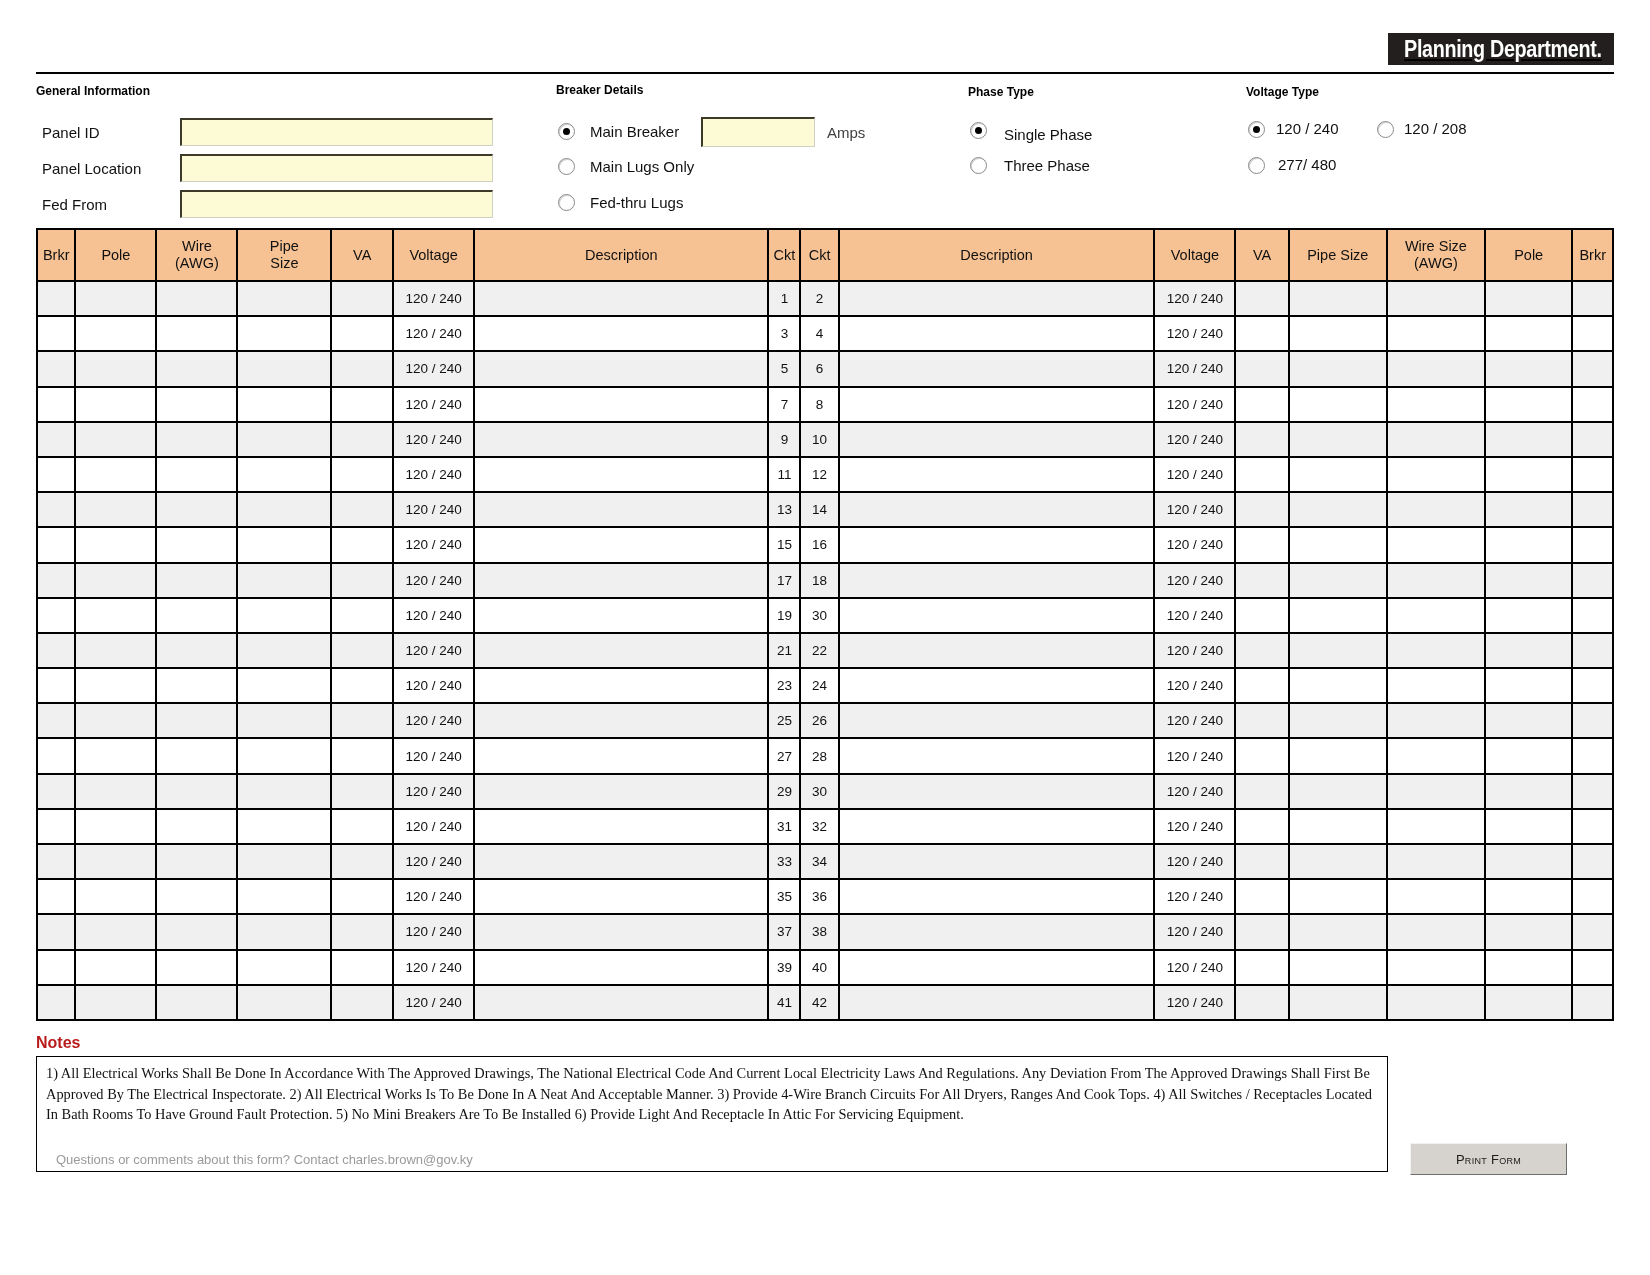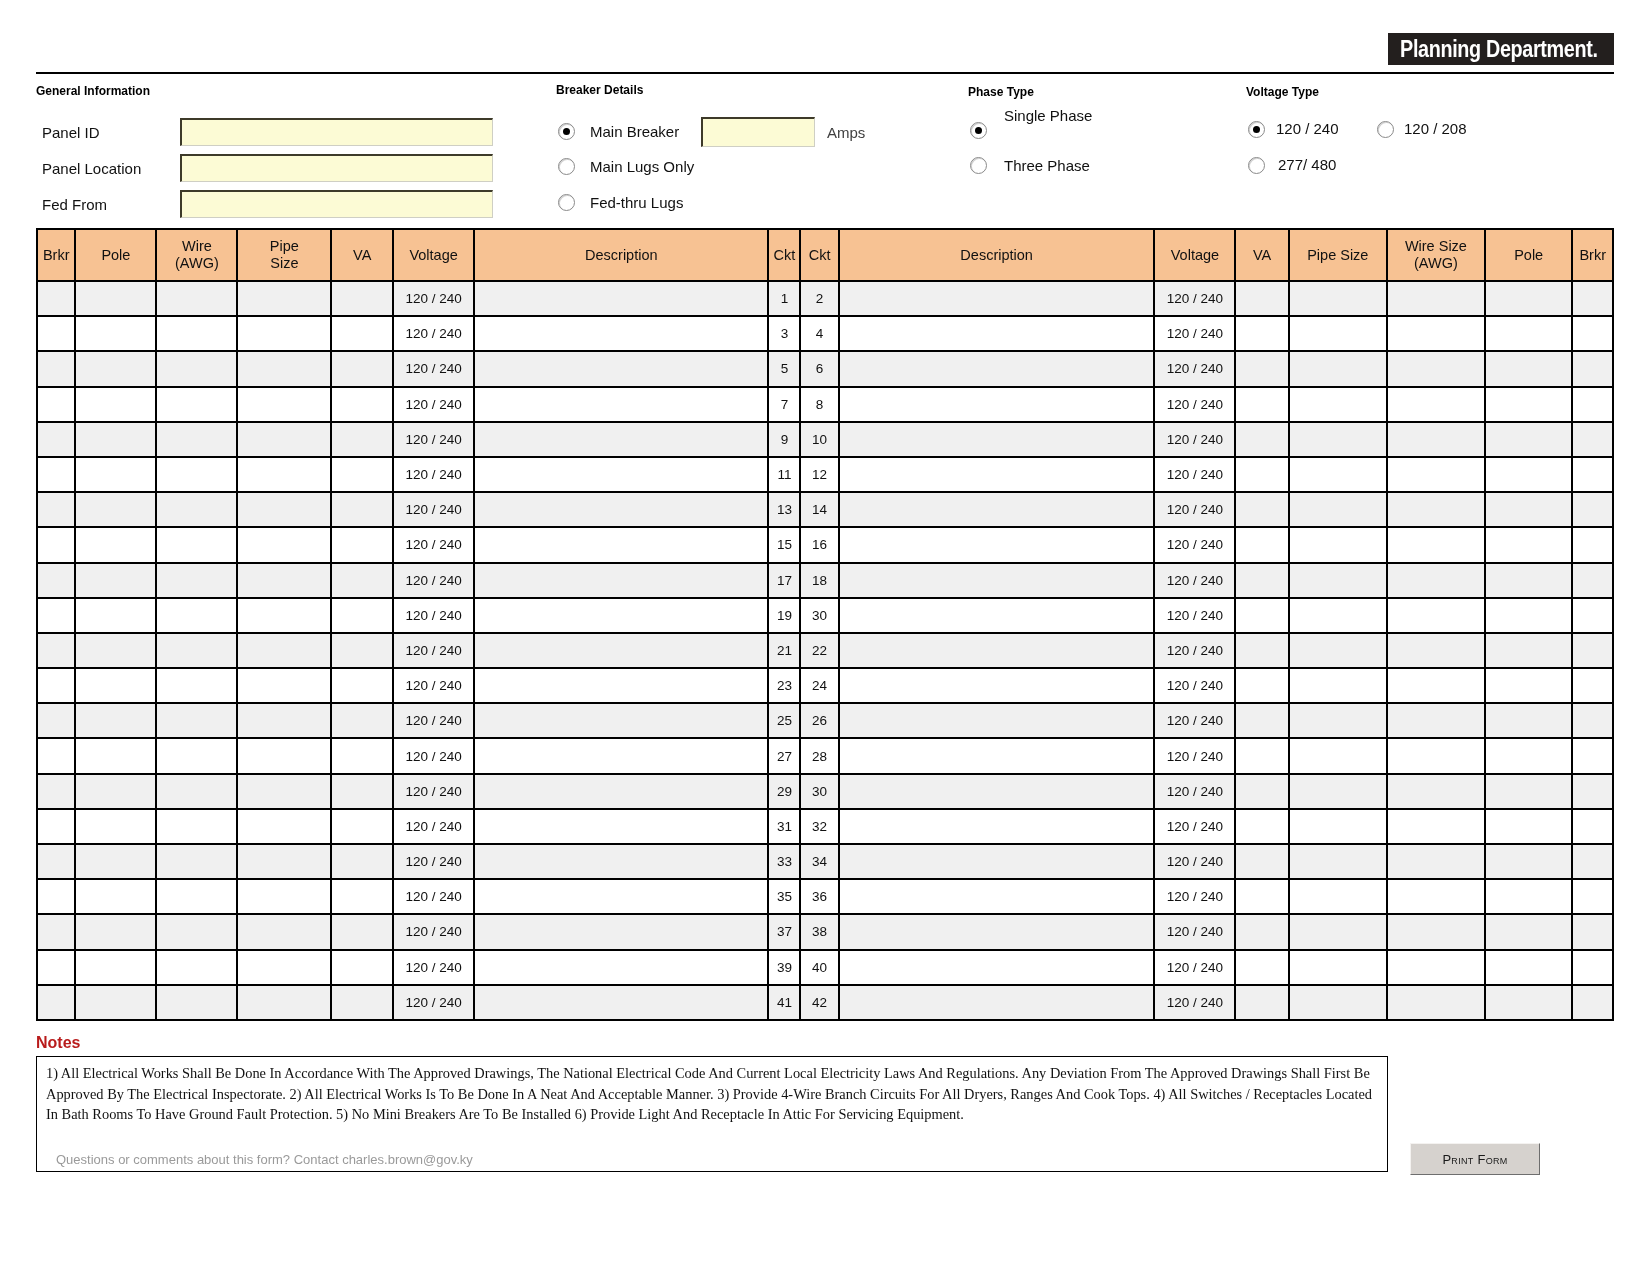--- a/index.html
+++ b/index.html
@@ -35,22 +35,23 @@
     width: 1578px; height: 2px;
     background: #000;
   }
   .logo-box {
     position: absolute;
     left: 1388px; top: 33px;
     width: 226px; height: 32px;
     background: #231f1e;
     display: flex;
     align-items: center;
-    justify-content: flex-end;
+    justify-content: flex-start;
     overflow: hidden;
+    text-decoration: underline;
   }
   .logo-text {
     color: #ffffff;
     font-family: "Liberation Sans Narrow", "Liberation Sans", sans-serif;
     font-weight: bold;
     font-size: 23px;
     letter-spacing: -0.4px;
     transform: scaleX(0.86);
     transform-origin: center;
     white-space: nowrap;
@@ -164,21 +165,21 @@
   .footnote {
     position: absolute;
     left: 56px; top: 1152px;
     font-size: 13px;
     color: #9a9a9a;
     white-space: nowrap;
   }
   .print-btn {
     position: absolute;
     left: 1410px; top: 1143px;
-    width: 130px; height: 32px;
+    width: 157px; height: 32px;
     background: #d6d2ce;
     border: 1px solid #6e6e6e;
     border-top-color: #f4f2f0;
     border-left-color: #f4f2f0;
     display: flex;
     align-items: center;
     justify-content: center;
     font-size: 13px;
     font-variant: small-caps;
     color: #1a1a1a;
@@ -216,21 +217,21 @@
 
   <div class="radio" style="left:558px; top:158px;"></div>
   <div class="radio-label" style="left:590px; top:158px;">Main Lugs Only</div>
 
   <div class="radio" style="left:558px; top:194px;"></div>
   <div class="radio-label" style="left:590px; top:194px;">Fed-thru Lugs</div>
 
   <div class="sec-h" style="left:968px; top:85px;">Phase Type</div>
 
   <div class="radio on" style="left:970px; top:122px;"></div>
-  <div class="radio-label" style="left:1004px; top:107px;text-align:right;">Single Phase</div>
+  <div class="radio-label" style="left:1004px; top:126px;text-align:right;">Single Phase</div>
 
   <div class="radio" style="left:970px; top:157px;"></div>
   <div class="radio-label" style="left:1004px; top:157px;">Three Phase</div>
 
   <div class="sec-h" style="left:1246px; top:85px;">Voltage Type</div>
 
   <div class="radio on" style="left:1248px; top:121px;"></div>
   <div class="radio-label" style="left:1276px; top:120px;">120 / 240</div>
 
   <div class="radio" style="left:1377px; top:121px;"></div>

